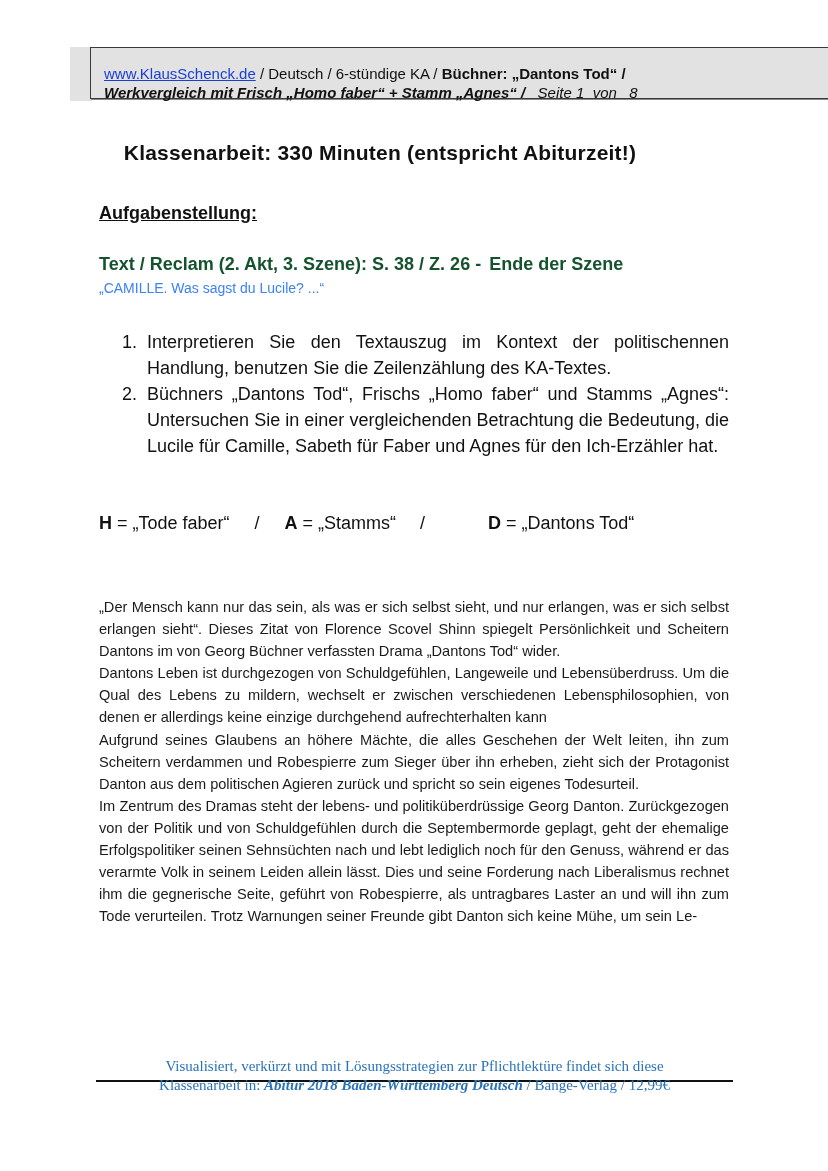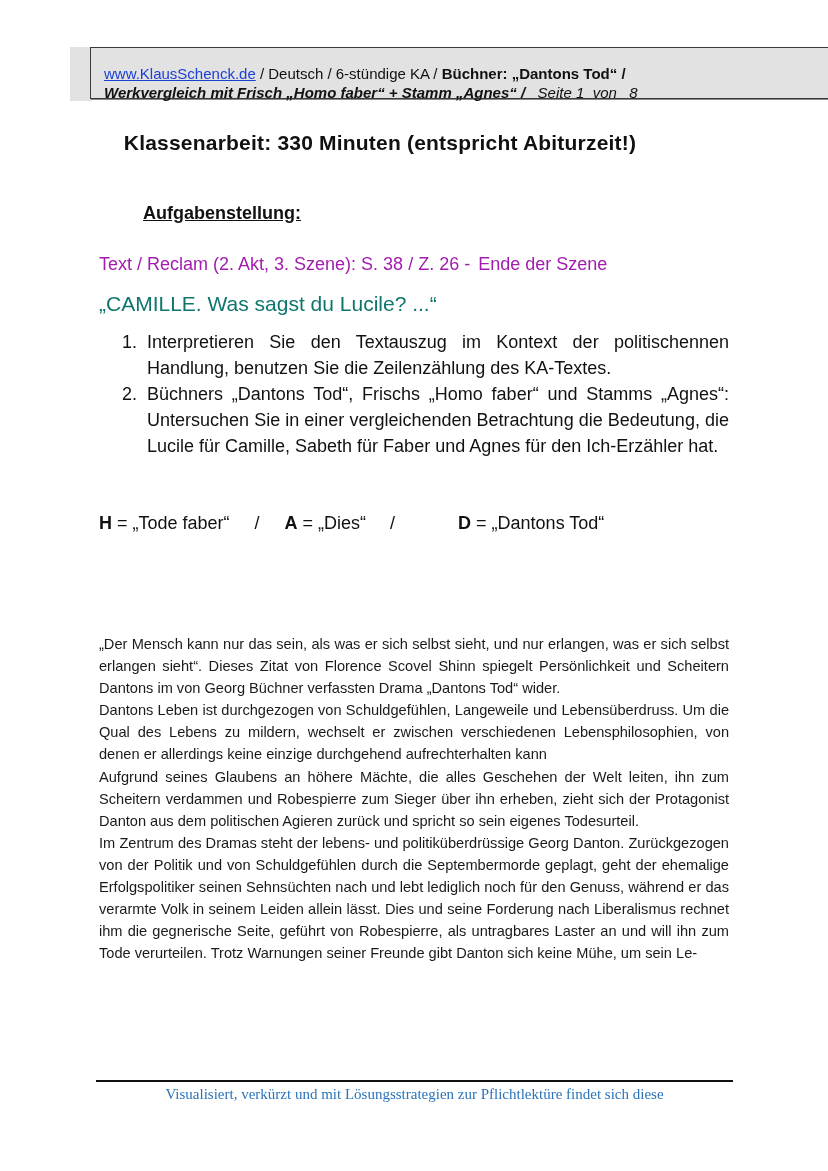--- a/index.html
+++ b/index.html
@@ -39,54 +39,52 @@
       color: #111;
     }
     .header-box a {
       color: #1a3fd6;
       text-decoration: underline;
     }
     .header-box b { font-weight: bold; }
     .title {
       position: absolute;
       left: 0;
-      top: 131px;
+      top: 141px;
       width: 760px;
       text-align: center;
       font-size: 21px;
       font-weight: bold;
       letter-spacing: 0.2px;
       color: #111;
     }
     .subheading {
       position: absolute;
       left: 99px;
       top: 203px;
       font-size: 18px;
       font-weight: bold;
       text-decoration: underline;
       color: #111;
-      margin-left: 44px;
     }
     .text-ref {
       position: absolute;
       left: 99px;
       top: 254px;
       font-size: 18px;
-      font-weight: normal;
-      color: #a21caf;
+      font-weight: bold;
+      color: #14532d;
     }
     .text-ref .gap { display: inline-block; width: 8px; }
     .quote-line {
       position: absolute;
       left: 99px;
       top: 280px;
-      font-size: 21px;
-      color: #0f766e;
-      margin-top: 12px;
+      font-size: 14px;
+      color: #3b82f6;
     }
     .tasks {
       position: absolute;
       left: 122px;
       top: 329px;
       width: 607px;
       margin: 0;
       padding: 0;
       list-style: none;
       font-size: 18px;
@@ -110,42 +108,42 @@
       font-size: 18px;
       color: #111;
       white-space: pre;
     }
     .legend b { font-weight: bold; }
     .legend .sep1 { display: inline-block; width: 55px; text-align: center; }
     .legend .sep2 { display: inline-block; width: 92px; text-align: left; padding-left: 24px; box-sizing: border-box; }
     .essay {
       position: absolute;
       left: 99px;
-      top: 633px;
+      top: 596px;
       width: 630px;
       font-size: 14.6px;
       line-height: 22.1px;
       color: #1a1a1a;
     }
     .essay p {
       margin: 0;
       text-align: justify;
     }
     .footer-rule {
       position: absolute;
       left: 96px;
       top: 1080px;
       width: 637px;
       height: 0;
       border-top: 2.5px solid #111;
     }
     .footer-text {
       position: absolute;
       left: 96px;
-      top: 1085px;
+      top: 1057px;
       width: 637px;
       text-align: center;
       font-family: "Liberation Serif", serif;
       font-size: 15px;
       line-height: 19px;
       color: #2a73b8;
     }
     .footer-text b { font-style: italic; font-weight: bold; }
   </style>
 </head>
@@ -169,25 +167,26 @@
   <li>
     <span class="num">1.</span>
     <span>Interpretieren Sie den Textauszug im Kontext der politischen­nen Handlung, benutzen Sie die Zeilenzählung des KA-Textes.</span>
   </li>
   <li>
     <span class="num">2.</span>
     <span>Büchners „Dantons Tod“, Frischs „Homo faber“ und Stamms „Agnes“: Untersuchen Sie in einer vergleichenden Betrachtung die Bedeutung, die Lucile für Camille, Sabeth für Faber und Agnes für den Ich-Erzähler hat.</span>
   </li>
 </ol>
 
-<div class="legend"><b>H</b><span> = „Tode faber“</span><span class="sep1">/</span><b>A</b><span> = „Dies“</span><span class="sep2">/</span><b>D</b><span> = „Dantons Tod“</span></div>
+<div class="legend"><b>H</b><span> = „Tode faber“</span><span class="sep1">/</span><b>A</b><span> = „Stamms“</span><span class="sep2">/</span><b>D</b><span> = „Dantons Tod“</span></div>
 
 <div class="essay">
   <p>„Der Mensch kann nur das sein, als was er sich selbst sieht, und nur erlangen, was er sich selbst erlangen sieht“. Dieses Zitat von Florence Scovel Shinn spiegelt Per­sönlichkeit und Scheitern Dantons im von Georg Büchner verfassten Drama „Dantons Tod“ wider.</p>
   <p>Dantons Leben ist durchgezogen von Schuldgefühlen, Langeweile und Lebensüber­druss. Um die Qual des Lebens zu mildern, wechselt er zwischen verschiedenen Lebensphilosophien, von denen er allerdings keine einzige durchgehend aufrecht­erhalten kann</p>
   <p>Aufgrund seines Glaubens an höhere Mächte, die alles Geschehen der Welt leiten, ihn zum Scheitern verdammen und Robespierre zum Sieger über ihn erheben, zieht sich der Protagonist Danton aus dem politischen Agieren zurück und spricht so sein eigenes Todesurteil.</p>
   <p>Im Zentrum des Dramas steht der lebens- und politiküberdrüssige Georg Danton. Zurückgezogen von der Politik und von Schuldgefühlen durch die Septembermorde geplagt, geht der ehemalige Erfolgspolitiker seinen Sehnsüchten nach und lebt ledig­lich noch für den Genuss, während er das verarmte Volk in seinem Leiden allein lässt. Dies und seine Forderung nach Liberalismus rechnet ihm die gegnerische Seite, geführt von Robespierre, als untragbares Laster an und will ihn zum Tode ver­urteilen. Trotz Warnungen seiner Freunde gibt Danton sich keine Mühe, um sein Le-</p>
 </div>
 
 <div class="footer-rule"></div>
 <div class="footer-text">
   <div>Visualisiert, verkürzt und mit Lösungsstrategien zur Pflichtlektüre findet sich diese</div>
+  <div><span>Klassenarbeit in: </span><b>Abitur 2018 Baden-Württemberg Deutsch</b><span> / Bange-Verlag / 12,99€</span></div>
 </div>
 
 </body></html>

